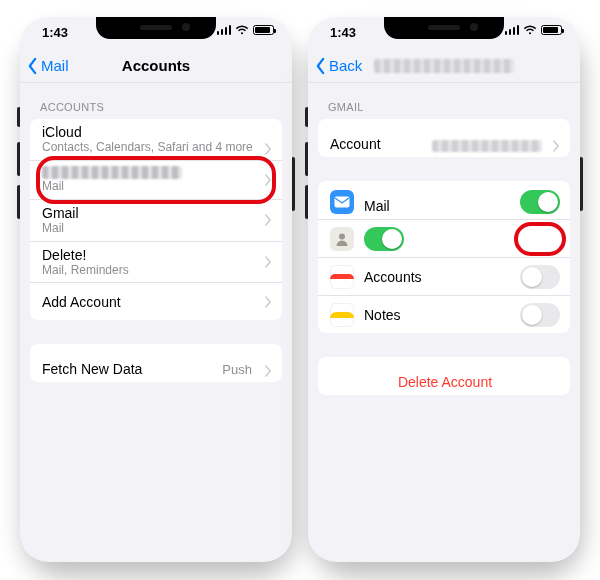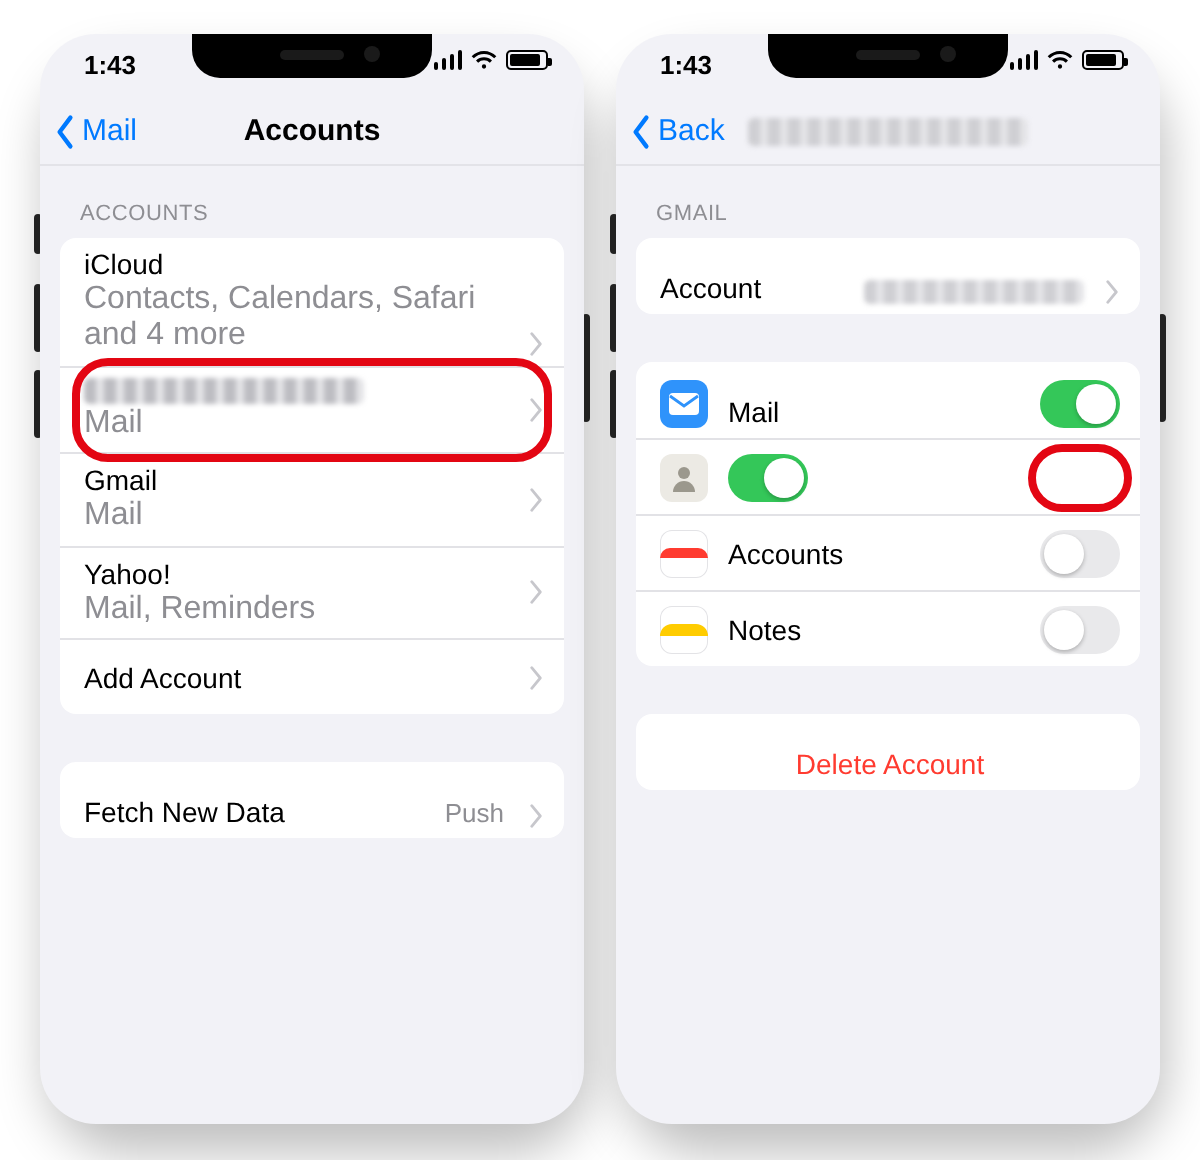--- a/index.html
+++ b/index.html
@@ -100,21 +100,21 @@
   .group.mt { margin-top: 24px; }
 
   .row {
     min-height: 38px; padding: 5px 10px 5px 12px;
     display: flex; align-items: center; gap: 10px;
     border-top: 0.5px solid #e2e2e6; position: relative;
   }
   .row:first-child { border-top: none; align-items: flex-end; }
   .row .labels { flex: 1; display: flex; flex-direction: column; gap: 1px; line-height: 1.15;}
   .row .lbl  { font-size: 14px; color:#000; }
-  .row .sub  { font-size: 16px; color:#8e8e93; }
+  .row .sub  { font-size: 12px; color:#8e8e93; }
   .row .val  { font-size: 13px; color:#8e8e93; margin-right: 2px;}
   .row .blur-val {
     height: 12px; width: 110px; border-radius: 3px;
     background: repeating-linear-gradient(90deg,#cfcfd3 0 6px,#e4e4e7 6px 10px);
     filter: blur(1.2px);
   }
   .row .blur-lbl {
     height: 13px; width: 140px; border-radius: 3px;
     background: repeating-linear-gradient(90deg,#bdbdc2 0 6px,#e3e3e6 6px 10px);
     filter: blur(1.2px);
@@ -227,21 +227,21 @@
             <span class="lbl">Gmail</span>
             <span class="sub">Mail</span>
           </div>
           <svg class="chevron" viewBox="0 0 8 14">
               <path d="m1.5 1 5 6-5 6" fill="none" stroke="#c7c7cc" stroke-width="1.6" stroke-linecap="round" stroke-linejoin="round"></path>
             </svg>
         </div>
 
         <div class="row">
           <div class="labels">
-            <span class="lbl">Yahoo!</span>
+            <span class="lbl">Delete!</span>
             <span class="sub">Mail, Reminders</span>
           </div>
           <svg class="chevron" viewBox="0 0 8 14">
               <path d="m1.5 1 5 6-5 6" fill="none" stroke="#c7c7cc" stroke-width="1.6" stroke-linecap="round" stroke-linejoin="round"></path>
             </svg>
         </div>
 
         <div class="row">
           <div class="labels">
             <span class="lbl">Add Account</span>

